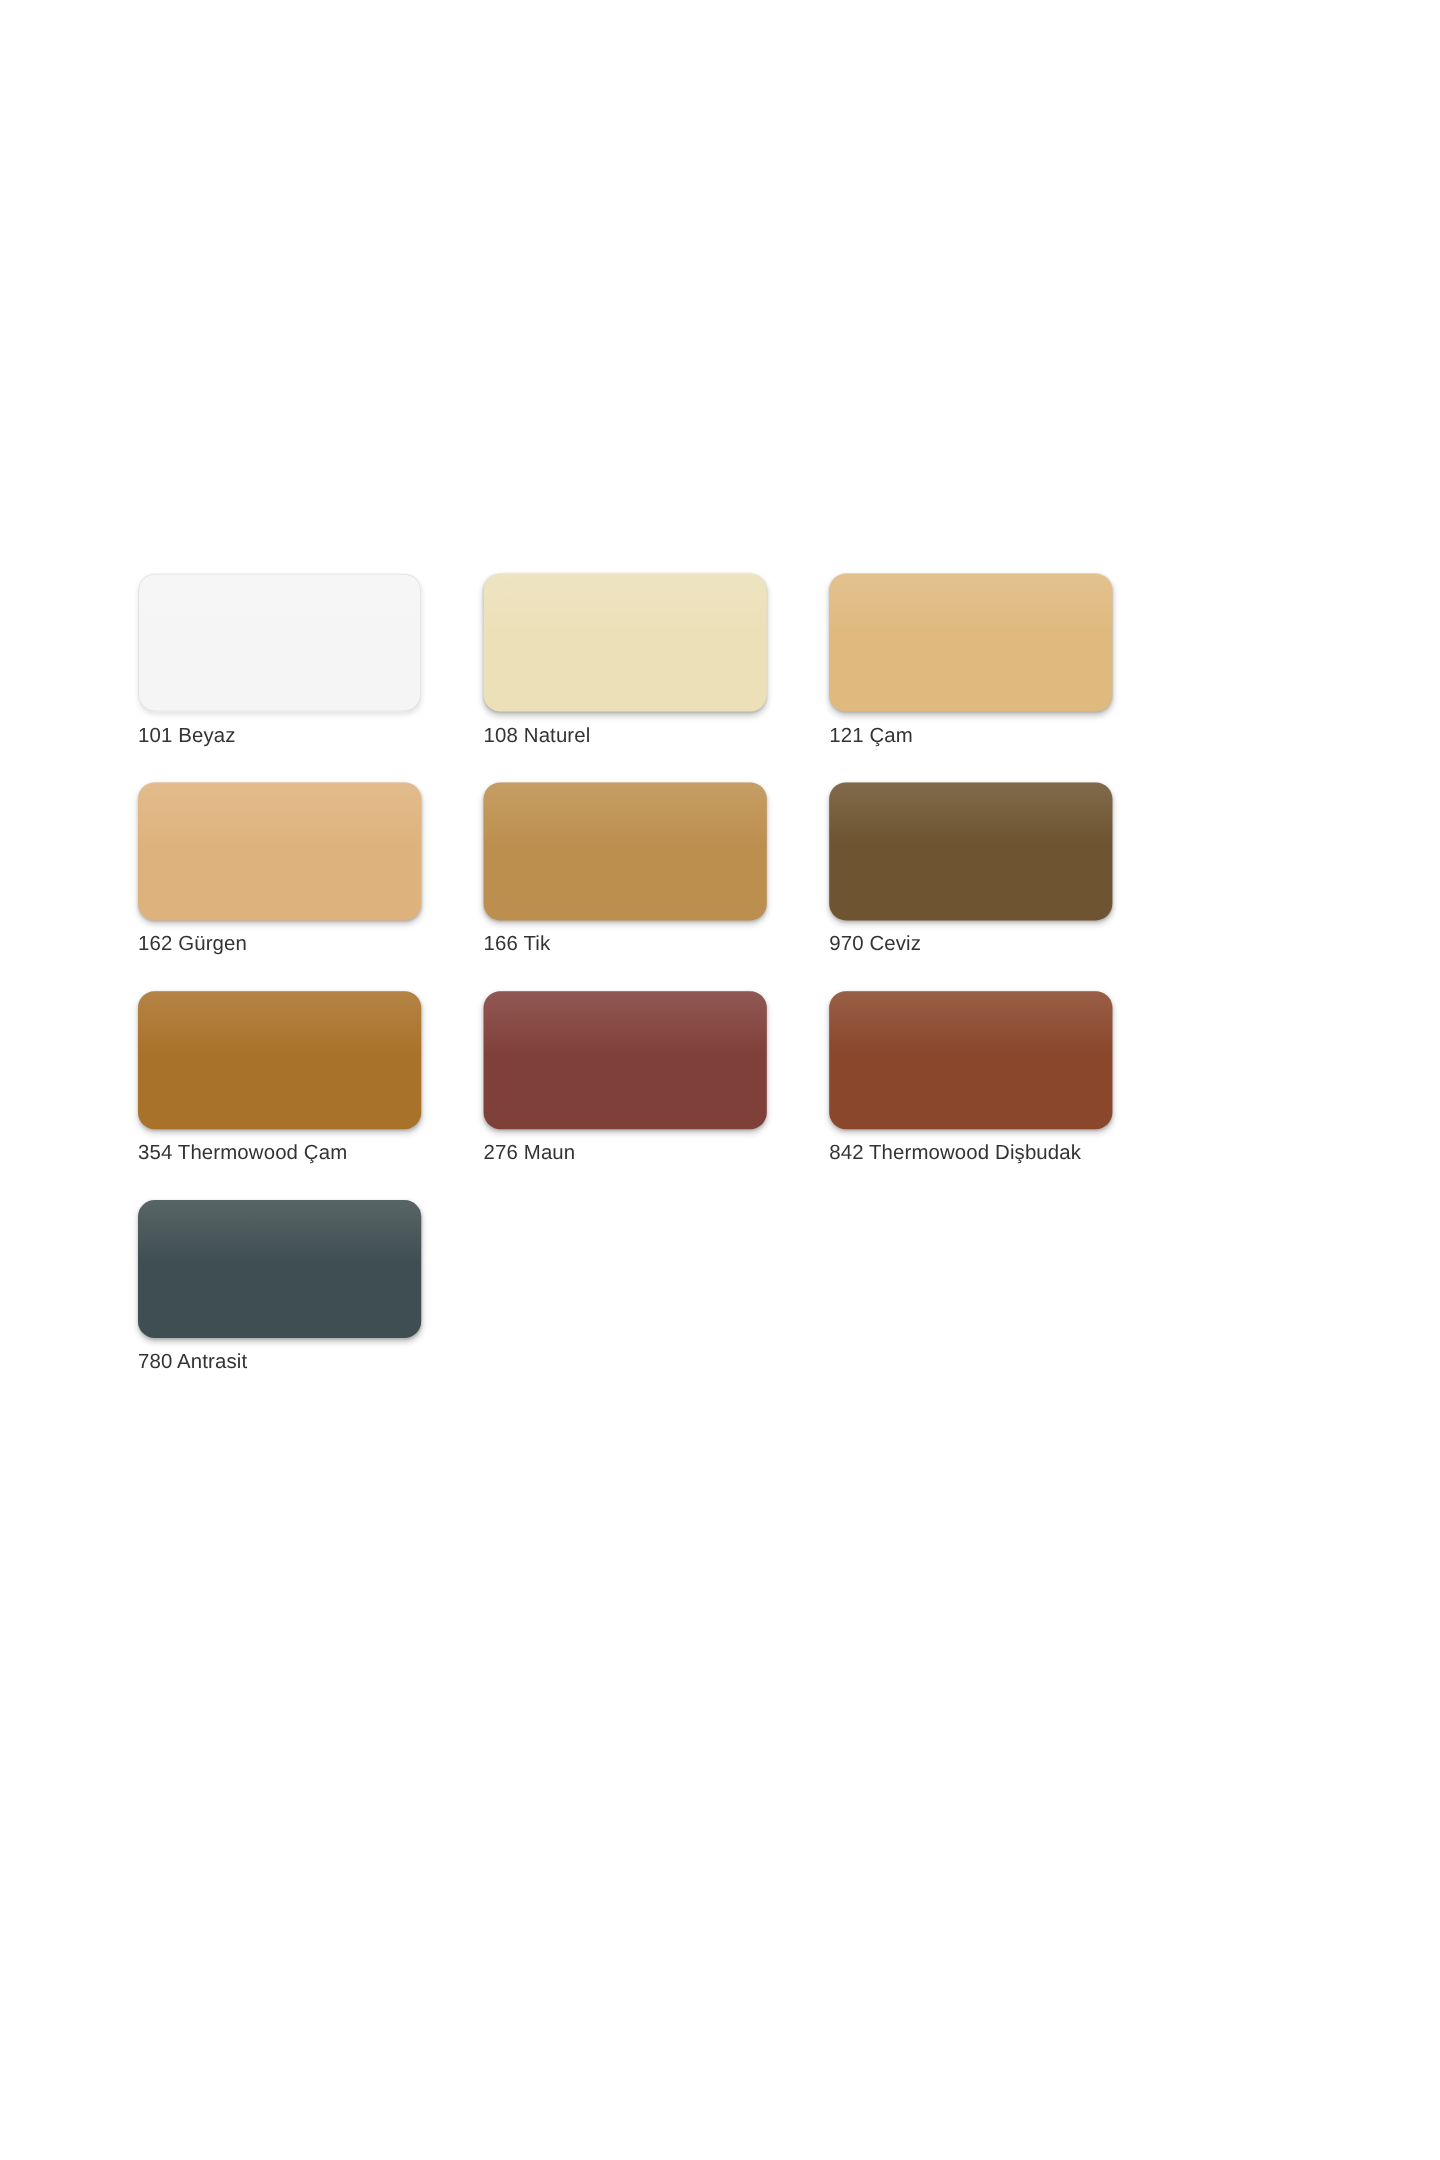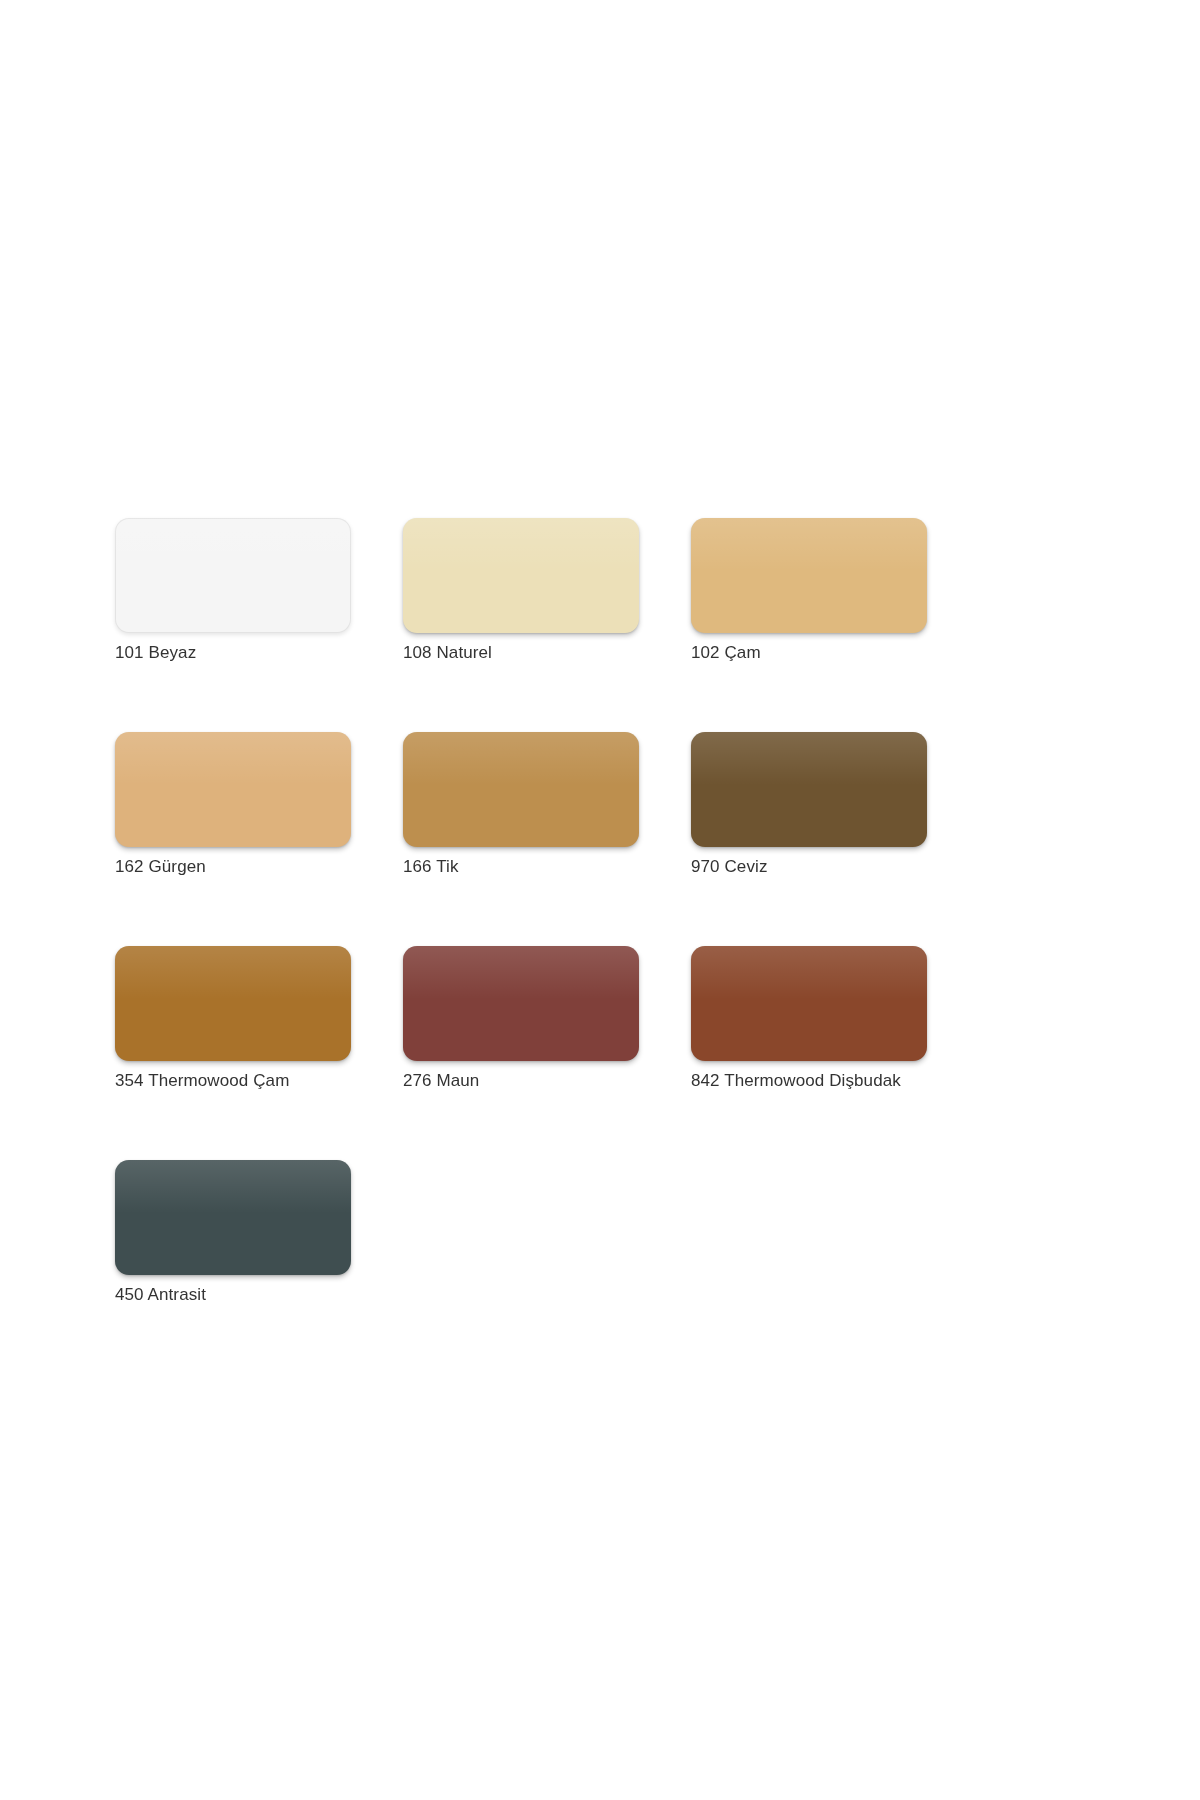--- a/index.html
+++ b/index.html
@@ -33,21 +33,20 @@
     width: 812px;
     display: grid;
     grid-template-columns: repeat(3, 236px);
     grid-column-gap: 52px;
     grid-row-gap: 29px;
   }
 
   .swatch-cell {
     width: 236px;
     position: relative;
-    margin-top: 40px;
   }
 
   .swatch-chip {
     width: 236px;
     height: 115px;
     border-radius: 14px;
     box-sizing: border-box;
     box-shadow: 0 3px 5px rgba(0, 0, 0, 0.22),
                 0 1px 2px rgba(0, 0, 0, 0.14);
     position: relative;
@@ -94,21 +93,21 @@
       <div class="swatch-label">101 Beyaz</div>
     </div>
 
     <div class="swatch-cell">
       <div class="swatch-chip" style="background: rgb(236, 224, 184);"></div>
       <div class="swatch-label">108 Naturel</div>
     </div>
 
     <div class="swatch-cell">
       <div class="swatch-chip" style="background: rgb(223, 185, 126);"></div>
-      <div class="swatch-label">102 Çam</div>
+      <div class="swatch-label">121 Çam</div>
     </div>
 
 
     <div class="swatch-cell">
       <div class="swatch-chip" style="background: rgb(222, 178, 124);"></div>
       <div class="swatch-label">162 Gürgen</div>
     </div>
 
     <div class="swatch-cell">
       <div class="swatch-chip" style="background: rgb(189, 143, 78);"></div>
@@ -130,18 +129,18 @@
       <div class="swatch-label">276 Maun</div>
     </div>
 
     <div class="swatch-cell">
       <div class="swatch-chip" style="background: rgb(138, 71, 43);"></div>
       <div class="swatch-label">842 Thermowood Dişbudak</div>
     </div>
 
     <div class="swatch-cell">
       <div class="swatch-chip" style="background: rgb(63, 78, 80);"></div>
-      <div class="swatch-label">450 Antrasit</div>
+      <div class="swatch-label">780 Antrasit</div>
     </div>
 
 
   </div>
 </div>
 
 </body></html>

